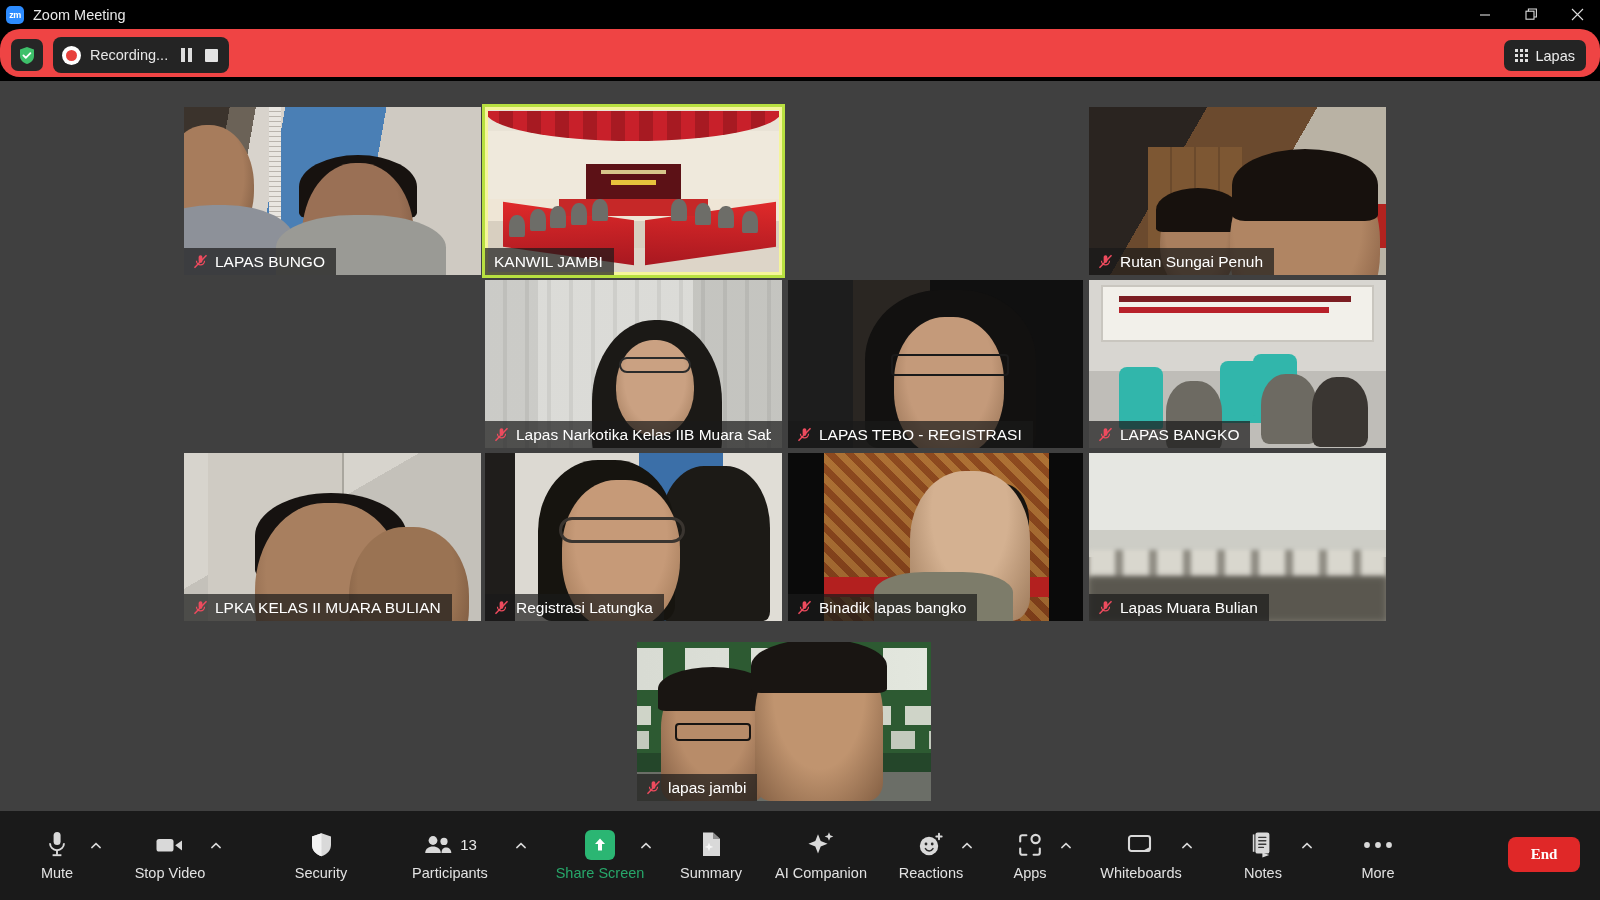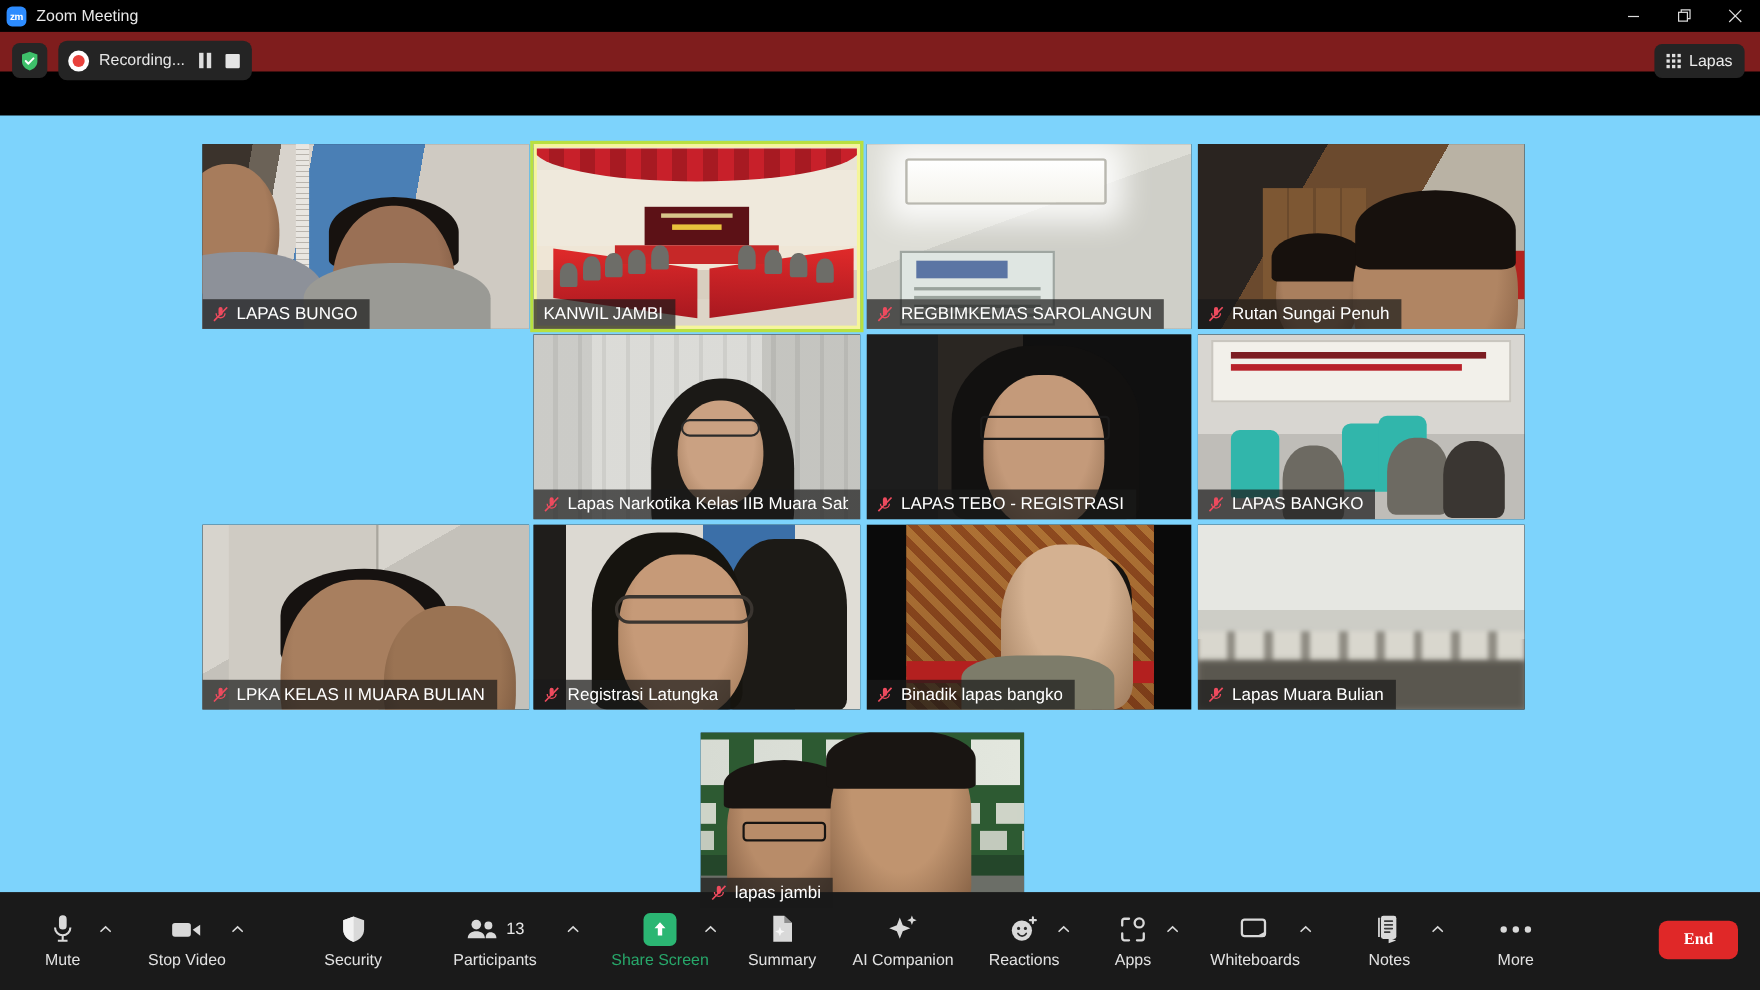--- a/index.html
+++ b/index.html
@@ -16,22 +16,23 @@
     background:#2d8cff; color:#fff; font-size:9px; font-weight:bold;
     display:flex;align-items:center;justify-content:center; letter-spacing:-0.4px;
   }
   .title-text{ color:#e8e8e8; font-size:14.5px; margin-left:9px; }
   .win-btns{ position:absolute; right:0; top:0; height:29px; display:flex; }
   .win-btn{ width:46px;height:29px;display:flex;align-items:center;justify-content:center;color:#dcdcdc;}
   .win-btn svg{ display:block; }
 
   
   .topbar{
-    position:absolute; top:29px; left:0; width:1600px; height:36px;
-    background:#7f1d1d;
+    position:absolute; top:29px; left:0; width:1600px; height:48px;
+    background:#ef4444;
+    border-radius:20px;
   }
   .shield-btn{
     position:absolute; left:11px; top:10px; width:32px;height:32px;
     border-radius:7px; background:#262626;
     display:flex;align-items:center;justify-content:center;
   }
   .rec-pill{
     position:absolute; left:53px; top:8px; height:36px;
     background:#242424; border-radius:8px;
     display:flex; align-items:center; padding:0 11px 0 9px; gap:9px;
@@ -46,21 +47,21 @@
   .view-btn{
     position:absolute; right:14px; top:11px; height:31px;
     border-radius:7px; background:#242424;
     display:flex;align-items:center;gap:7px;padding:0 11px;
   }
   .view-btn .gridicon{ display:grid; grid-template-columns:repeat(3,3px); gap:2px; }
   .view-btn .gridicon i{ width:3px;height:3px;background:#e0e0e0;display:block; }
   .view-label{ color:#ececec; font-size:14.5px; }
 
   
-  .gallery{ position:absolute; top:81px; left:0; width:1600px; height:730px; background:#7dd3fc;margin-top:24px; }
+  .gallery{ position:absolute; top:81px; left:0; width:1600px; height:730px; background:#404040; }
   .tile{ position:absolute; overflow:hidden; background:#111; }
   .tile .vid{ position:absolute; inset:0; }
   .tile.active{ outline:3px solid #b8e040; outline-offset:0; z-index:5; }
   .tile.active::after{
     content:""; position:absolute; inset:0; border:3px solid #f5f59a; pointer-events:none;
   }
   .namebar{
     position:absolute; left:0; bottom:0; height:27px;
     background:rgba(26,26,26,0.70);
     display:flex; align-items:center; gap:7px; padding:0 11px 0 9px;
@@ -330,37 +331,20 @@
       <div class="ppl" style="right:8%; top:62%;"></div>
       <div class="ppl" style="right:16%;top:59%;"></div>
       <div class="ppl" style="right:24%;top:57%;"></div>
       <div class="ppl" style="right:32%;top:55%;"></div>
     </div>
     <div class="namebar">
       <span class="nm">KANWIL JAMBI</span>
     </div>
   </div>
 
-  <div class="tile" style="left:788px; top:26px; width:295px; height:168px;">
-    <div class="vid v-regbim">
-        <div class="win"></div>
-        <div class="board">
-          <b></b>
-          <i></i>
-        </div>
-      </div>
-    <div class="namebar">
-      <svg class="micmute" viewBox="0 0 16 16">
-          <path d="M8 1.2a2 2 0 0 1 2 2v4.2a2 2 0 0 1-4 0V3.2a2 2 0 0 1 2-2z" fill="#ee4b5e"></path>
-          <path d="M3.7 7.3c0 2.4 1.9 4.3 4.3 4.3s4.3-1.9 4.3-4.3" fill="none" stroke="#ee4b5e" stroke-width="1.3"></path>
-          <path d="M1.6 14.6L14.4 1.4" stroke="#ee4b5e" stroke-width="1.6"></path>
-        </svg>
-      <span class="nm">REGBIMKEMAS SAROLANGUN</span>
-    </div>
-  </div>
 
   <div class="tile" style="left:1089px; top:26px; width:297px; height:168px;">
     <div class="vid v-rutan">
         <div class="cab"></div>
         <div class="red"></div>
         <div class="h1">
           <div class="hr"></div>
         </div>
         <div class="h2">
           <div class="hr"></div>

